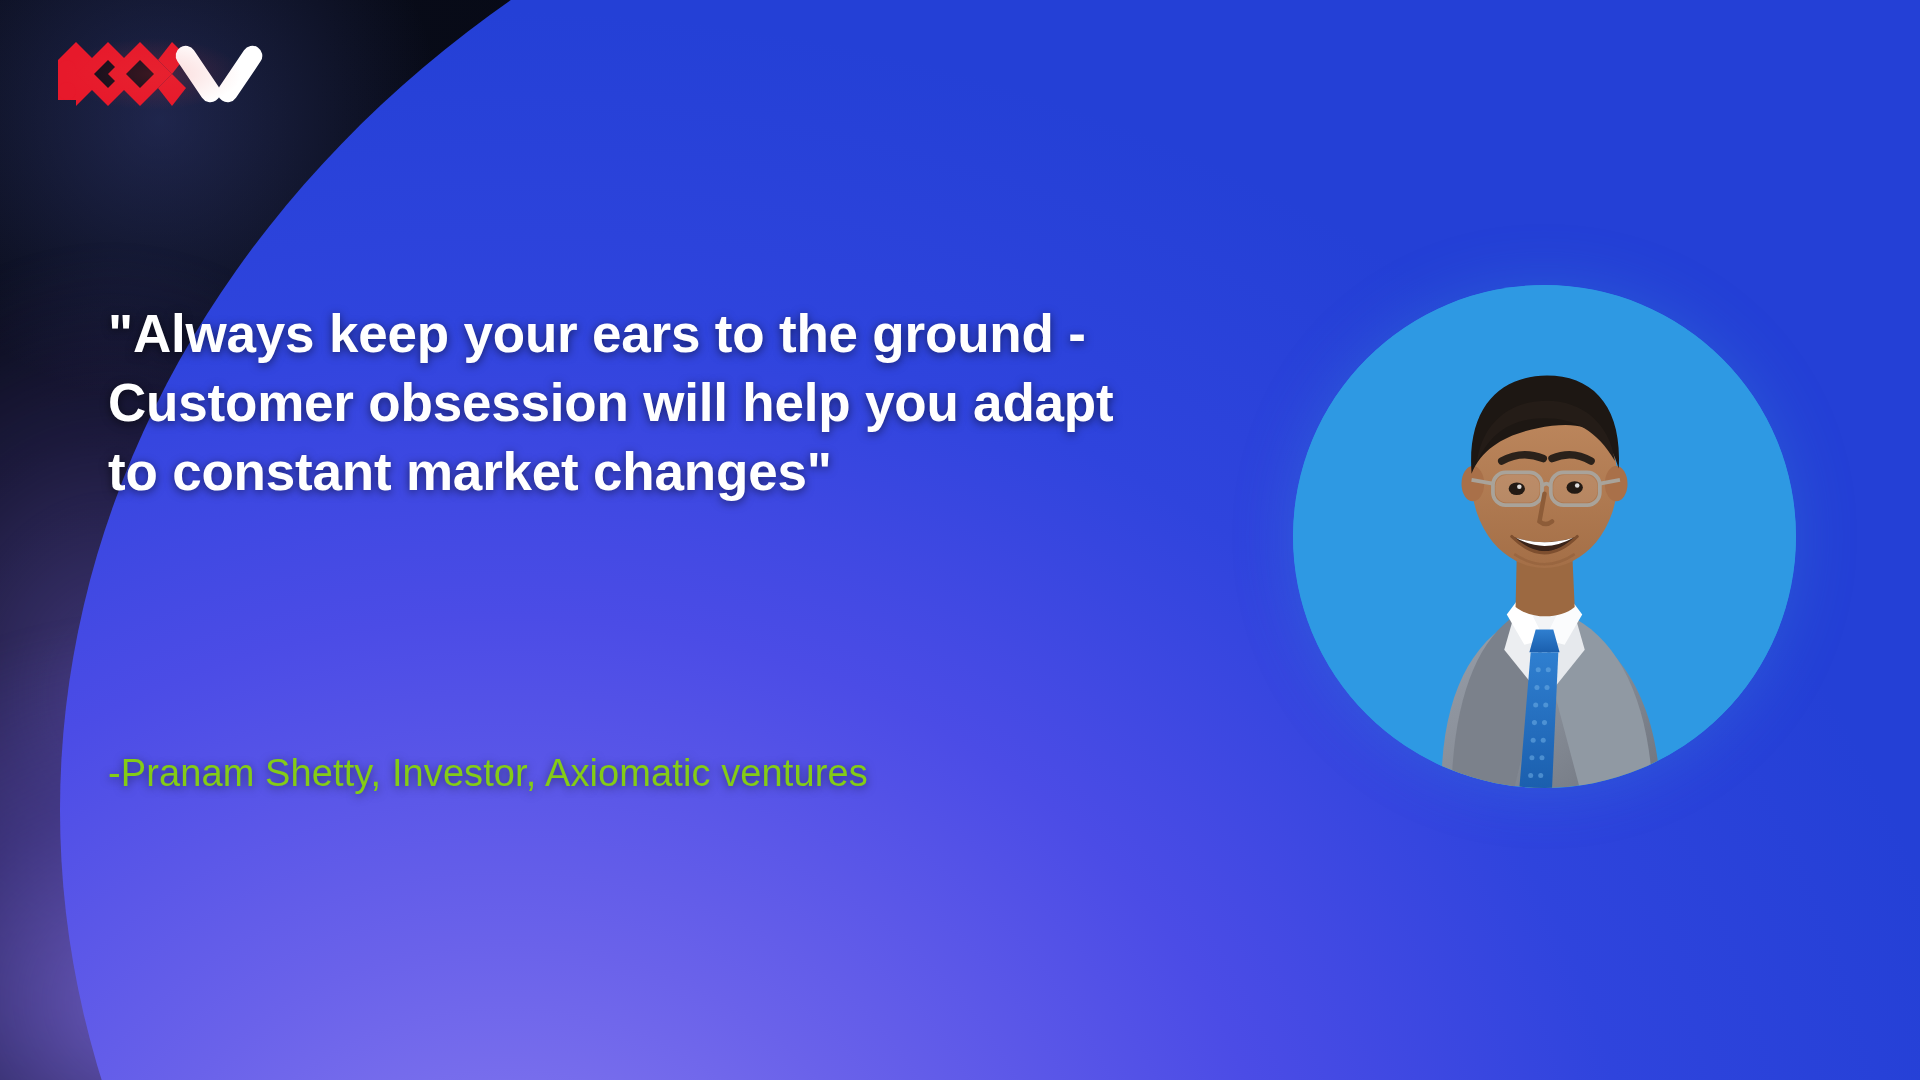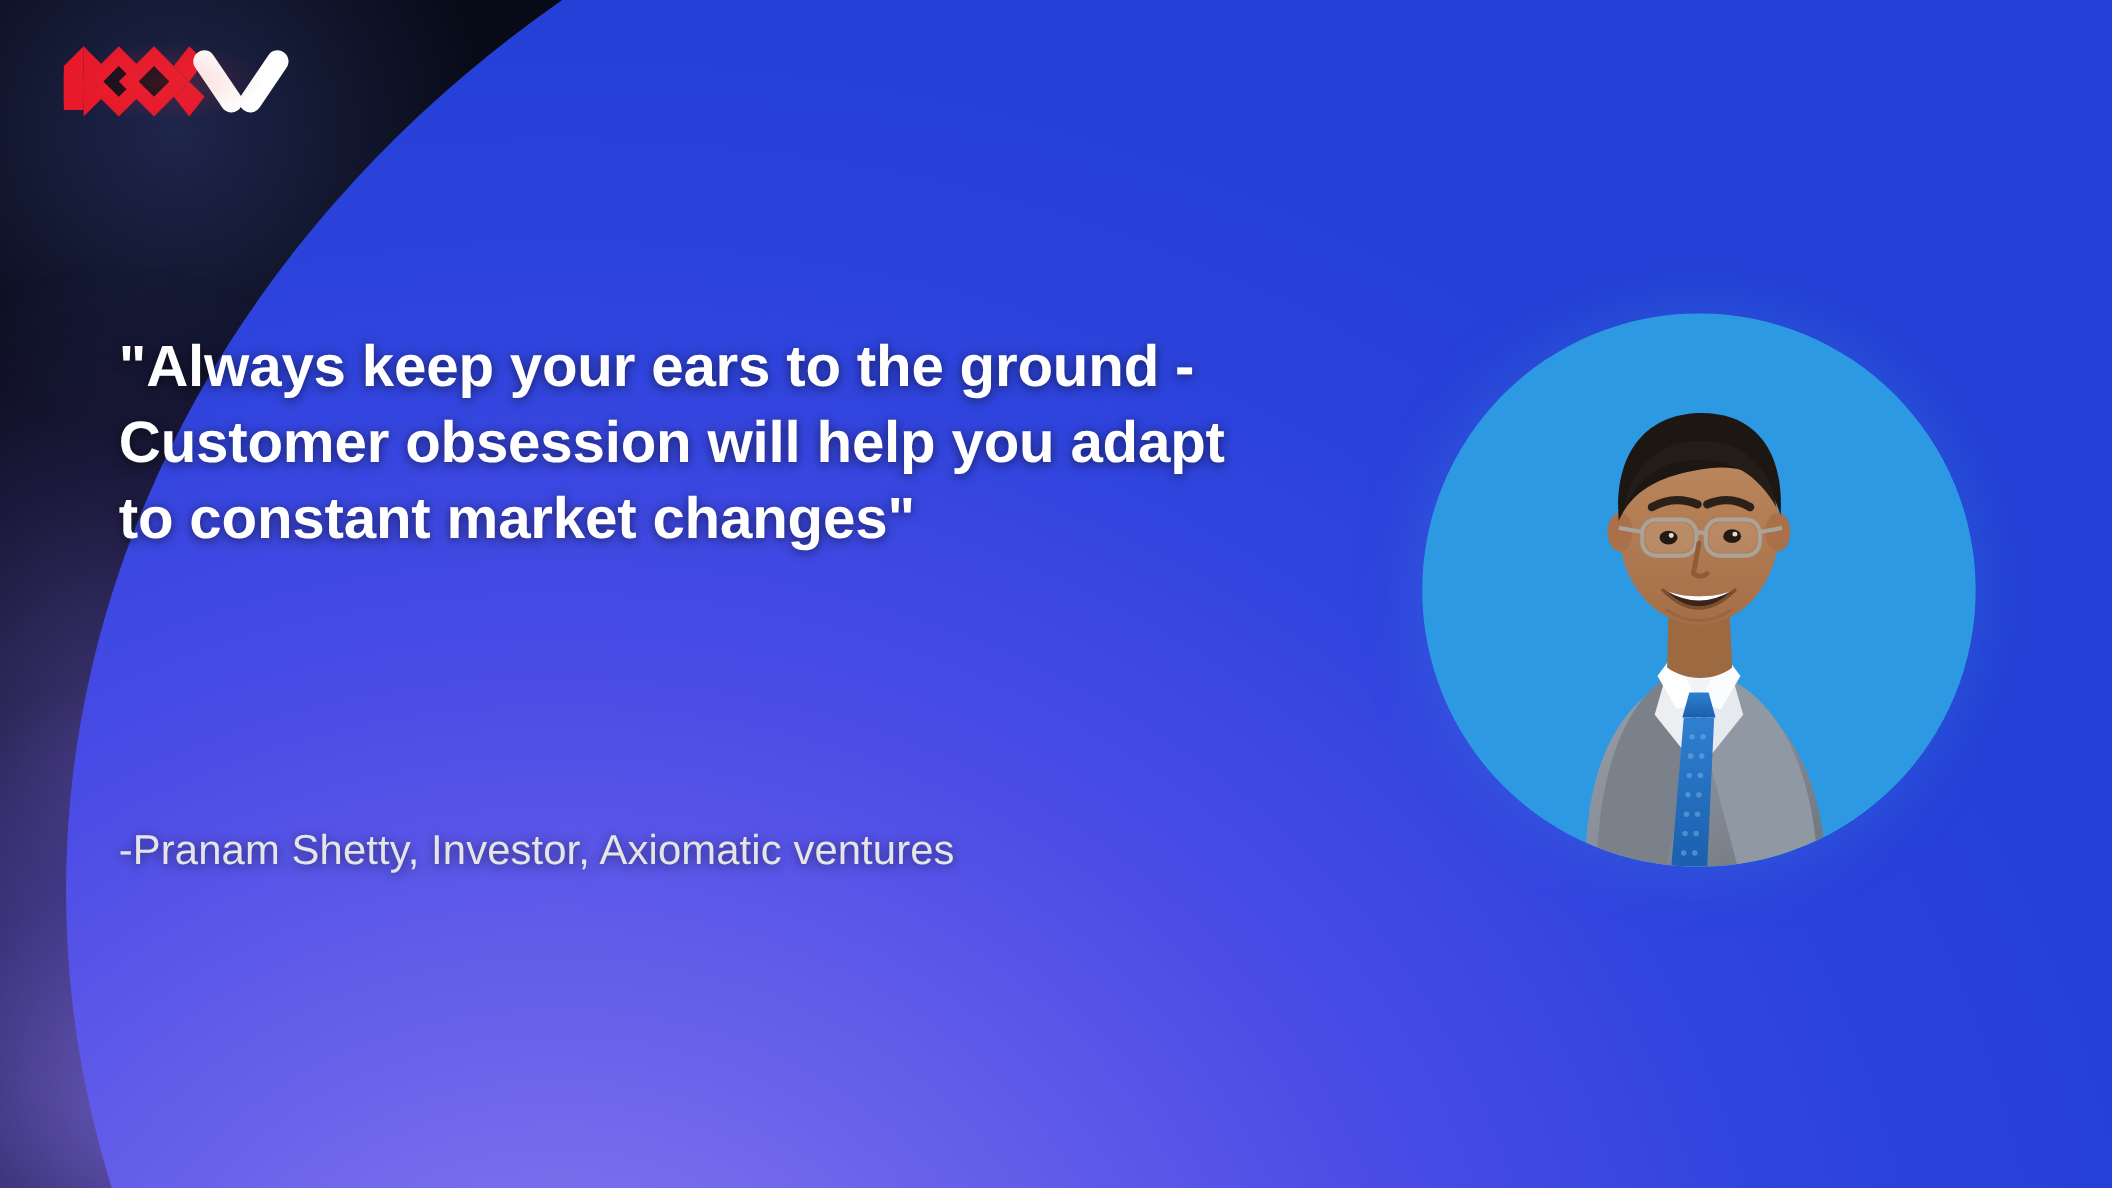--- a/index.html
+++ b/index.html
@@ -91,21 +91,21 @@
     font-size:53px;
     line-height:1.30;
     font-weight:700;
     letter-spacing:-0.2px;
     text-shadow:0 2px 10px rgba(0,0,0,.55);
     white-space:pre-line;
   }
   .attribution{
     position:absolute;
     left:108px; top:752px;
-    color:#e5e5e5;
+    color:#84cc16;
     font-size:38px;
     font-weight:400;
     letter-spacing:.1px;
     text-shadow:0 2px 10px rgba(0,0,0,.5);
     white-space:nowrap;
   }
 
   
   .portrait{
     position:absolute;

